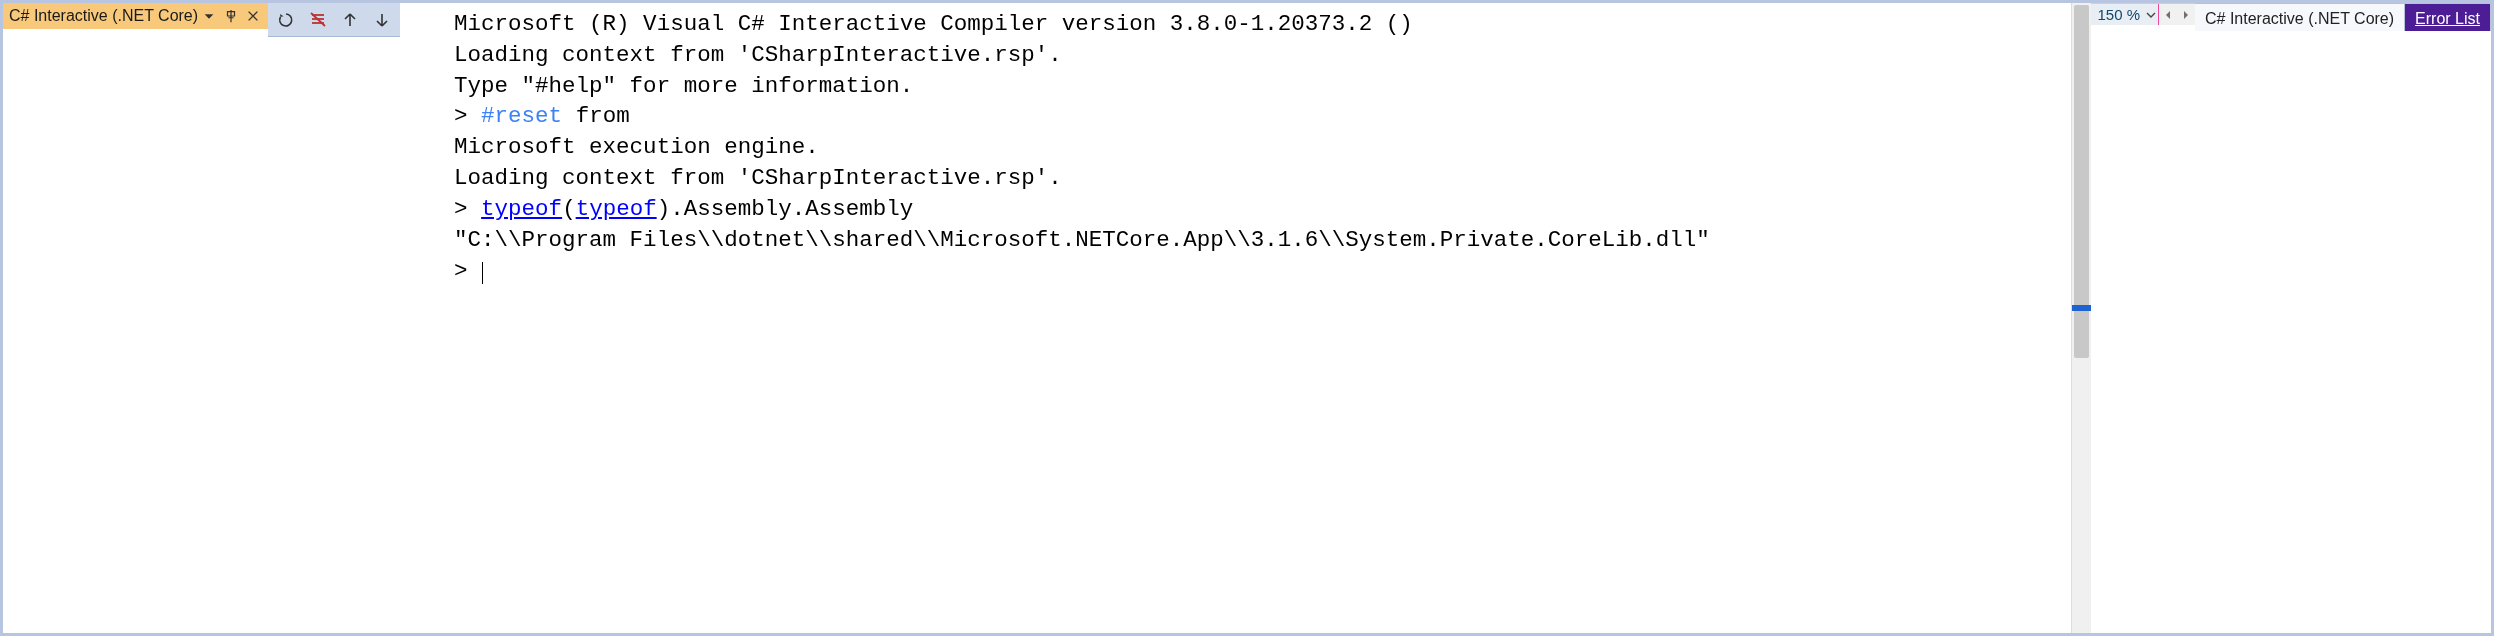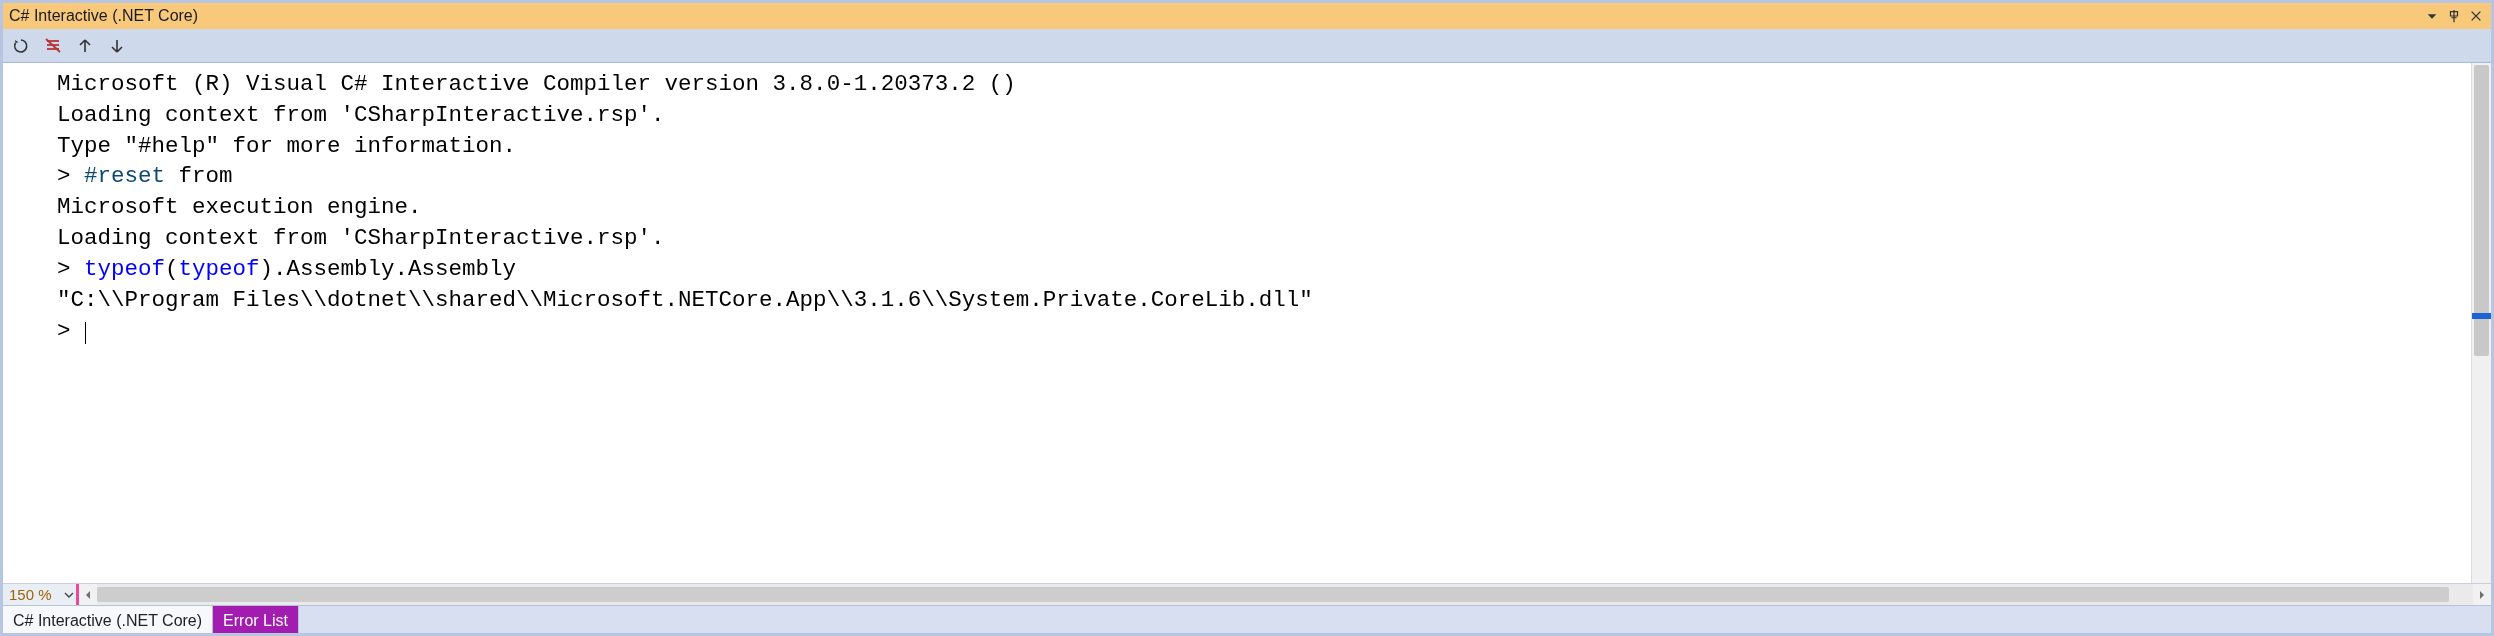--- a/index.html
+++ b/index.html
@@ -8,21 +8,21 @@
     font-family: "Segoe UI", Tahoma, sans-serif;
     font-size: 17px;
     background: #fff;
     height: 100%;
     overflow: hidden;
   }
   .window {
     width: 100%;
     height: 100%;
     display: flex;
-    flex-direction: column;
+    flex-direction: row;
     border: 3px solid #b7c5e0;
   }
   
   .titlebar {
     background: #f8c97b;
     display: flex;
     align-items: center;
     height: 26px;
     padding: 0 4px 0 6px;
     font-size: 16px;
@@ -62,22 +62,22 @@
   .content {
     flex: 1;
     padding: 6px 4px 6px 54px;
     font-family: Consolas, "Courier New", monospace;
     font-size: 22.5px;
     line-height: 1.37;
     color: #000;
     white-space: pre;
     overflow: hidden;
   }
-  .content .kw { color: #0000ff; }
-  .content .cmd { color: #0c4a6e; }
+  .content .kw { color: #0000ff; text-decoration: underline; }
+  .content .cmd { color: #3b82f6; }
   .vscroll {
     width: 20px;
     background: #f0f0f0;
     border-left: 1px solid #dcdcdc;
     position: relative;
   }
   .vscroll .vthumb {
     position: absolute;
     left: 2px; right: 2px;
     top: 2px;
@@ -98,23 +98,23 @@
     align-items: stretch;
     height: 22px;
     background: #e9edf4;
     border-top: 1px solid #c8d0e0;
     font-size: 15px;
   }
   .zoom {
     display: flex; align-items: center;
     padding: 0 2px 0 6px;
     background: #e9edf4;
-    border-right: 3px solid #ec4899;
-    gap: 12px;
-    color: #a16207;
+    border-right: 1px solid #ec4899;
+    gap: 6px;
+    color: #0c4a6e;
   }
   .zoom svg { width: 10px; height: 10px; }
   .hscroll {
     flex: 1;
     background: #f1f1f1;
     position: relative;
     display: flex;
     align-items: center;
   }
   .hscroll .harrow {
@@ -146,22 +146,23 @@
     padding: 3px 10px 0 10px;
     display: flex; align-items: center;
     color: #222;
     border-right: 1px solid #b7c2da;
     background: #eef1f8;
   }
   .tab.active {
     background: #f6f8fc;
   }
   .tab.inactive {
-    background: #a21caf;
+    background: #4c1d95;
     color: #fff;
+    text-decoration: underline;
   }
   .caret {
     display: inline-block;
     width: 1px; height: 22px;
     background: #000;
     vertical-align: text-bottom;
     margin-left: 1px;
     animation: blink 1s step-start infinite;
   }
   @keyframes blink { 50% { opacity: 0; } }

